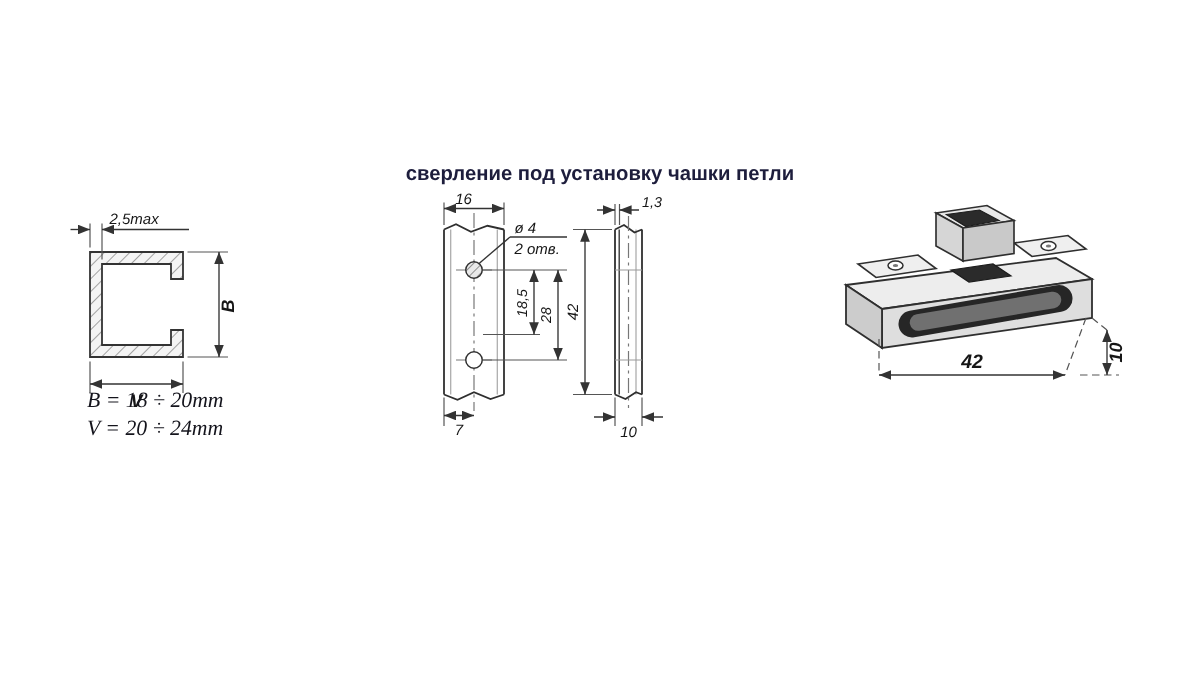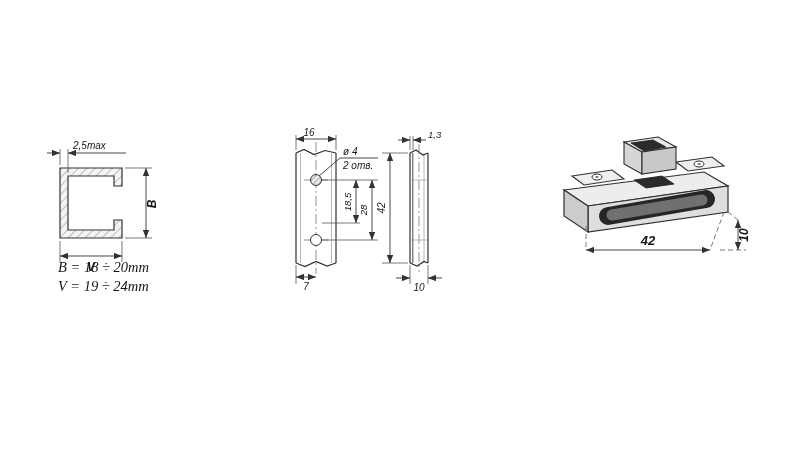--- a/index.html
+++ b/index.html
@@ -32,20 +32,21 @@
   .outline { stroke:#2f2f2f; stroke-width:1.2; fill:none; }
   .thin { stroke:#9a9a9a; stroke-width:0.7; }
   .dash { stroke:#555; stroke-width:0.8; stroke-dasharray:5 3; fill:none; }
 </style>
 </head>
 <body>
 
 <div class="canvas">
 
   <div class="title-row">
+    <span class="t-ru">сверление под установку чашки петли</span>
   </div>
 
   <svg class="view view-profile" width="150" height="140" viewBox="0 0 150 140">
     <defs>
       <pattern id="hatchP" patternUnits="userSpaceOnUse" width="6" height="6" patternTransform="rotate(45)">
         <rect width="6" height="6" fill="#f4f4f4"></rect>
         <line x1="0" y1="0" x2="0" y2="6" stroke="#8f8f8f" stroke-width="1.1"></line>
       </pattern>
       <marker id="aL" viewBox="0 0 10 8" markerWidth="9" markerHeight="7.2" refX="10" refY="4" orient="auto-start-reverse">
         <path d="M0,0 L10,4 L0,8 Z" fill="#333"></path>
@@ -74,21 +75,21 @@
     <g>
       <line class="ext" x1="20" y1="103" x2="20" y2="124"></line>
       <line class="ext" x1="82" y1="103" x2="82" y2="124"></line>
       <line class="dim" x1="20" y1="118" x2="82" y2="118" marker-start="url(#aL)" marker-end="url(#aL)"></line>
       <text class="dimtext-l" x="51" y="133" text-anchor="middle">V</text>
     </g>
   </svg>
 
   <div class="notes">
     <div>B = 18 ÷ 20mm</div>
-    <div>V = 19 ÷ 24mm</div>
+    <div>V = 20 ÷ 24mm</div>
   </div>
 
   <svg class="view view-front" width="230" height="175" viewBox="0 0 230 175">
     <defs>
       <pattern id="hatchF" patternUnits="userSpaceOnUse" width="4" height="4" patternTransform="rotate(45)">
         <rect width="4" height="4" fill="#e9e9e9"></rect>
         <line x1="0" y1="0" x2="0" y2="4" stroke="#666" stroke-width="0.9"></line>
       </pattern>
       <marker id="aM" viewBox="0 0 10 8" markerWidth="9" markerHeight="7.2" refX="10" refY="4" orient="auto-start-reverse">
         <path d="M0,0 L10,4 L0,8 Z" fill="#333"></path>

